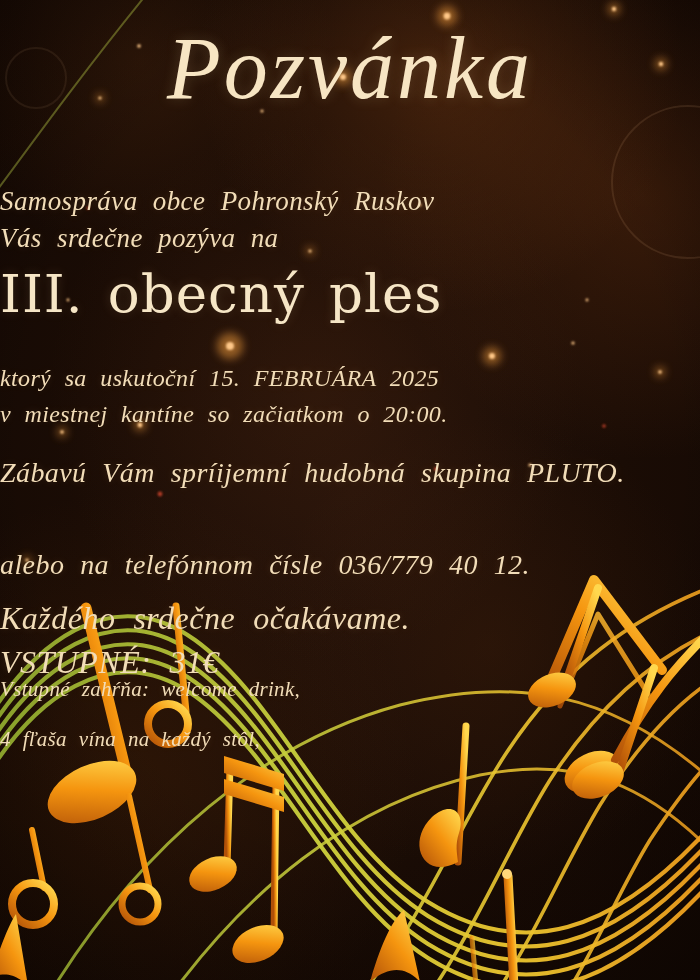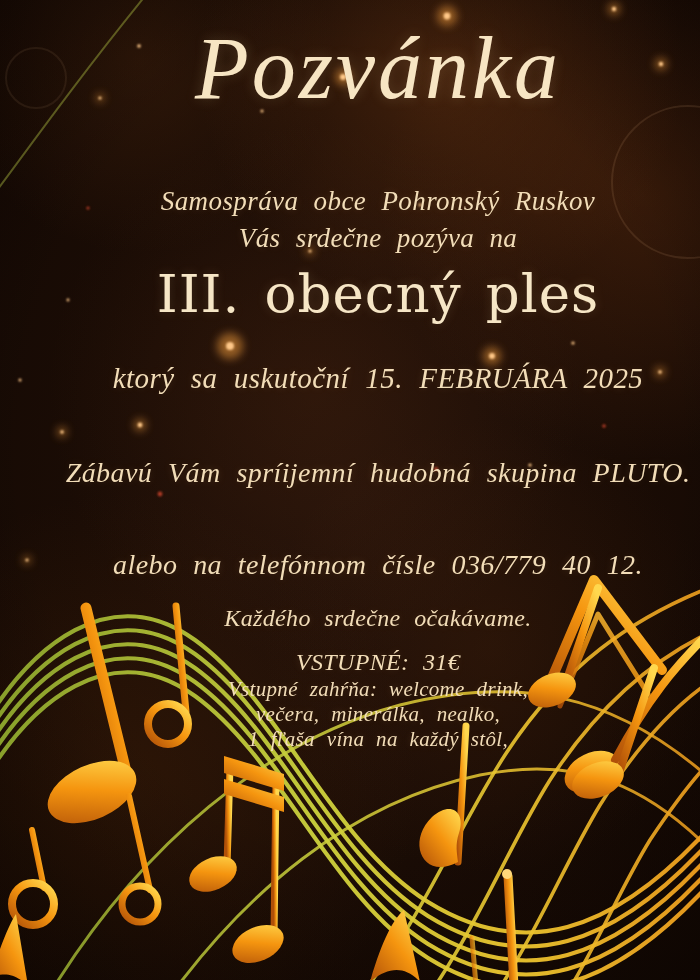--- a/index.html
+++ b/index.html
@@ -10,37 +10,37 @@
       radial-gradient(ellipse 90% 78% at 50% 45%, rgba(0,0,0,0) 52%, rgba(8,3,1,.58) 100%),
       radial-gradient(circle at 63% 7%, rgba(122,62,22,.42), rgba(0,0,0,0) 24%),
       radial-gradient(circle at 20% 6%, rgba(96,50,18,.30), rgba(0,0,0,0) 18%),
       radial-gradient(circle at 92% 20%, rgba(120,58,20,.34), rgba(0,0,0,0) 26%),
       radial-gradient(circle at 45% 40%, rgba(88,44,16,.26), rgba(0,0,0,0) 38%),
       radial-gradient(circle at 70% 66%, rgba(96,48,14,.20), rgba(0,0,0,0) 28%),
       radial-gradient(circle at 18% 80%, rgba(110,55,12,.22), rgba(0,0,0,0) 30%),
       radial-gradient(ellipse at 50% 50%, #24120a 0%, #1a0c05 55%, #130803 100%);
   }
   .decor{position:absolute;inset:0;z-index:1;}
-  .content{position:absolute;inset:0;z-index:2;margin-left:28px;}
+  .content{position:absolute;inset:0;z-index:2;}
   .ln{
-    position:absolute;left:0;width:700px;margin:0;text-align:center;
+    position:absolute;left:0;width:700px;margin:0;text-align:left;
     font-style:italic;color:#f2ddb8;
     word-spacing:.30em;letter-spacing:.015em;
     text-shadow:0 0 8px rgba(255,214,150,.14);
   }
   .title{
     position:absolute;top:-6px;left:0;width:700px;margin:0;text-align:center;
     font-style:italic;font-weight:normal;font-size:88px;line-height:150px;
     color:#f7e5c3;letter-spacing:3px;
     text-shadow:0 0 14px rgba(255,220,160,.18);
   }
   .s27{font-size:27px;line-height:36px;}
-  .s29{font-size:29px;line-height:36px;}
+  .s29{font-size:24px;line-height:36px;}
   .s25{font-size:28px;line-height:32px;}
-  .s24{font-size:24px;line-height:30px;}
+  .s24{font-size:32px;line-height:30px;}
   .s21{font-size:21px;line-height:25px;}
   .event{
     font-style:normal;font-family:"DejaVu Serif","Liberation Serif",serif;
     font-size:53px;line-height:64px;font-weight:500;
     color:#f6e6c6;letter-spacing:1px;word-spacing:.12em;
     text-shadow:0 0 12px rgba(255,220,160,.16);
   }
 </style>
 </head>
 <body>
@@ -201,25 +201,25 @@
 
   <div class="content">
     <h1 class="title">Pozvánka</h1>
 
     <p class="ln s27" style="top:183px">Samospráva obce Pohronský Ruskov</p>
     <p class="ln s27" style="top:220px">Vás srdečne pozýva na</p>
 
     <p class="ln event" style="top:262px">III. obecný ples</p>
 
     <p class="ln s29" style="top:360px">ktorý sa uskutoční 15. FEBRUÁRA 2025</p>
+    <p class="ln s29" style="top:396px">v miestnej kantíne so začiatkom o 20:00.</p>
 
     <p class="ln s25" style="top:457px">Zábavú Vám spríijemní hudobná skupina PLUTO.</p>
 
     <p class="ln s25" style="top:549px">alebo na telefónnom čísle 036/779 40 12.</p>
 
     <p class="ln s24" style="top:603px">Každého srdečne očakávame.</p>
 
     <p class="ln s24" style="top:647px">VSTUPNÉ: 31€</p>
     <p class="ln s21" style="top:677px">Vstupné zahŕňa: welcome drink,</p>
-    <p class="ln s21" style="top:702px">večera, minerálka, nealko,</p>
-    <p class="ln s21" style="top:727px">1 fľaša vína na každý stôl,</p>
+    <p class="ln s21" style="top:727px">4 fľaša vína na každý stôl,</p>
   </div>
 </div>
 
 </body></html>

